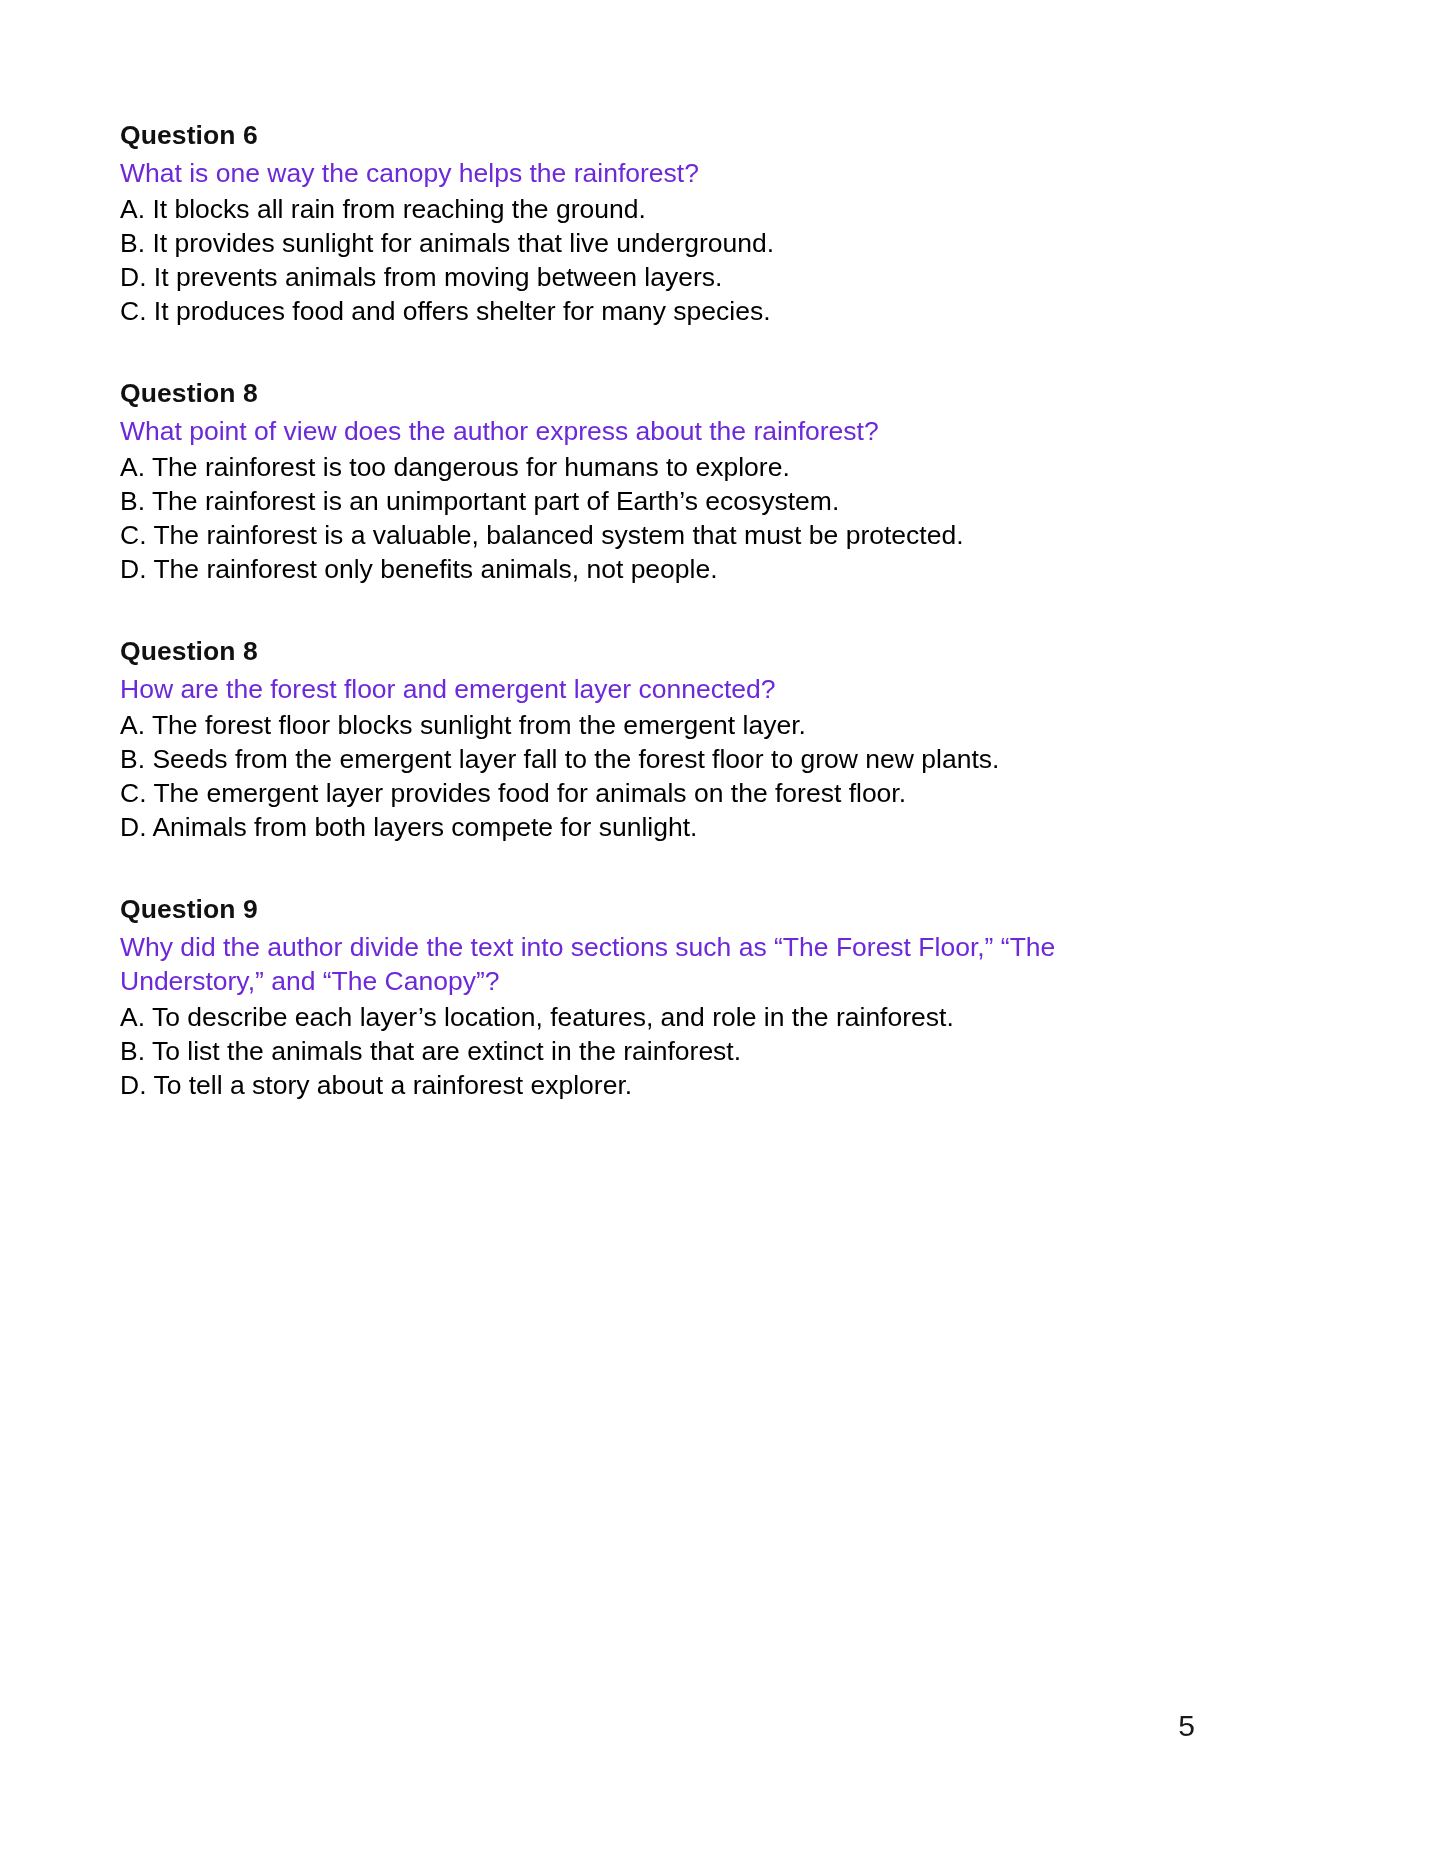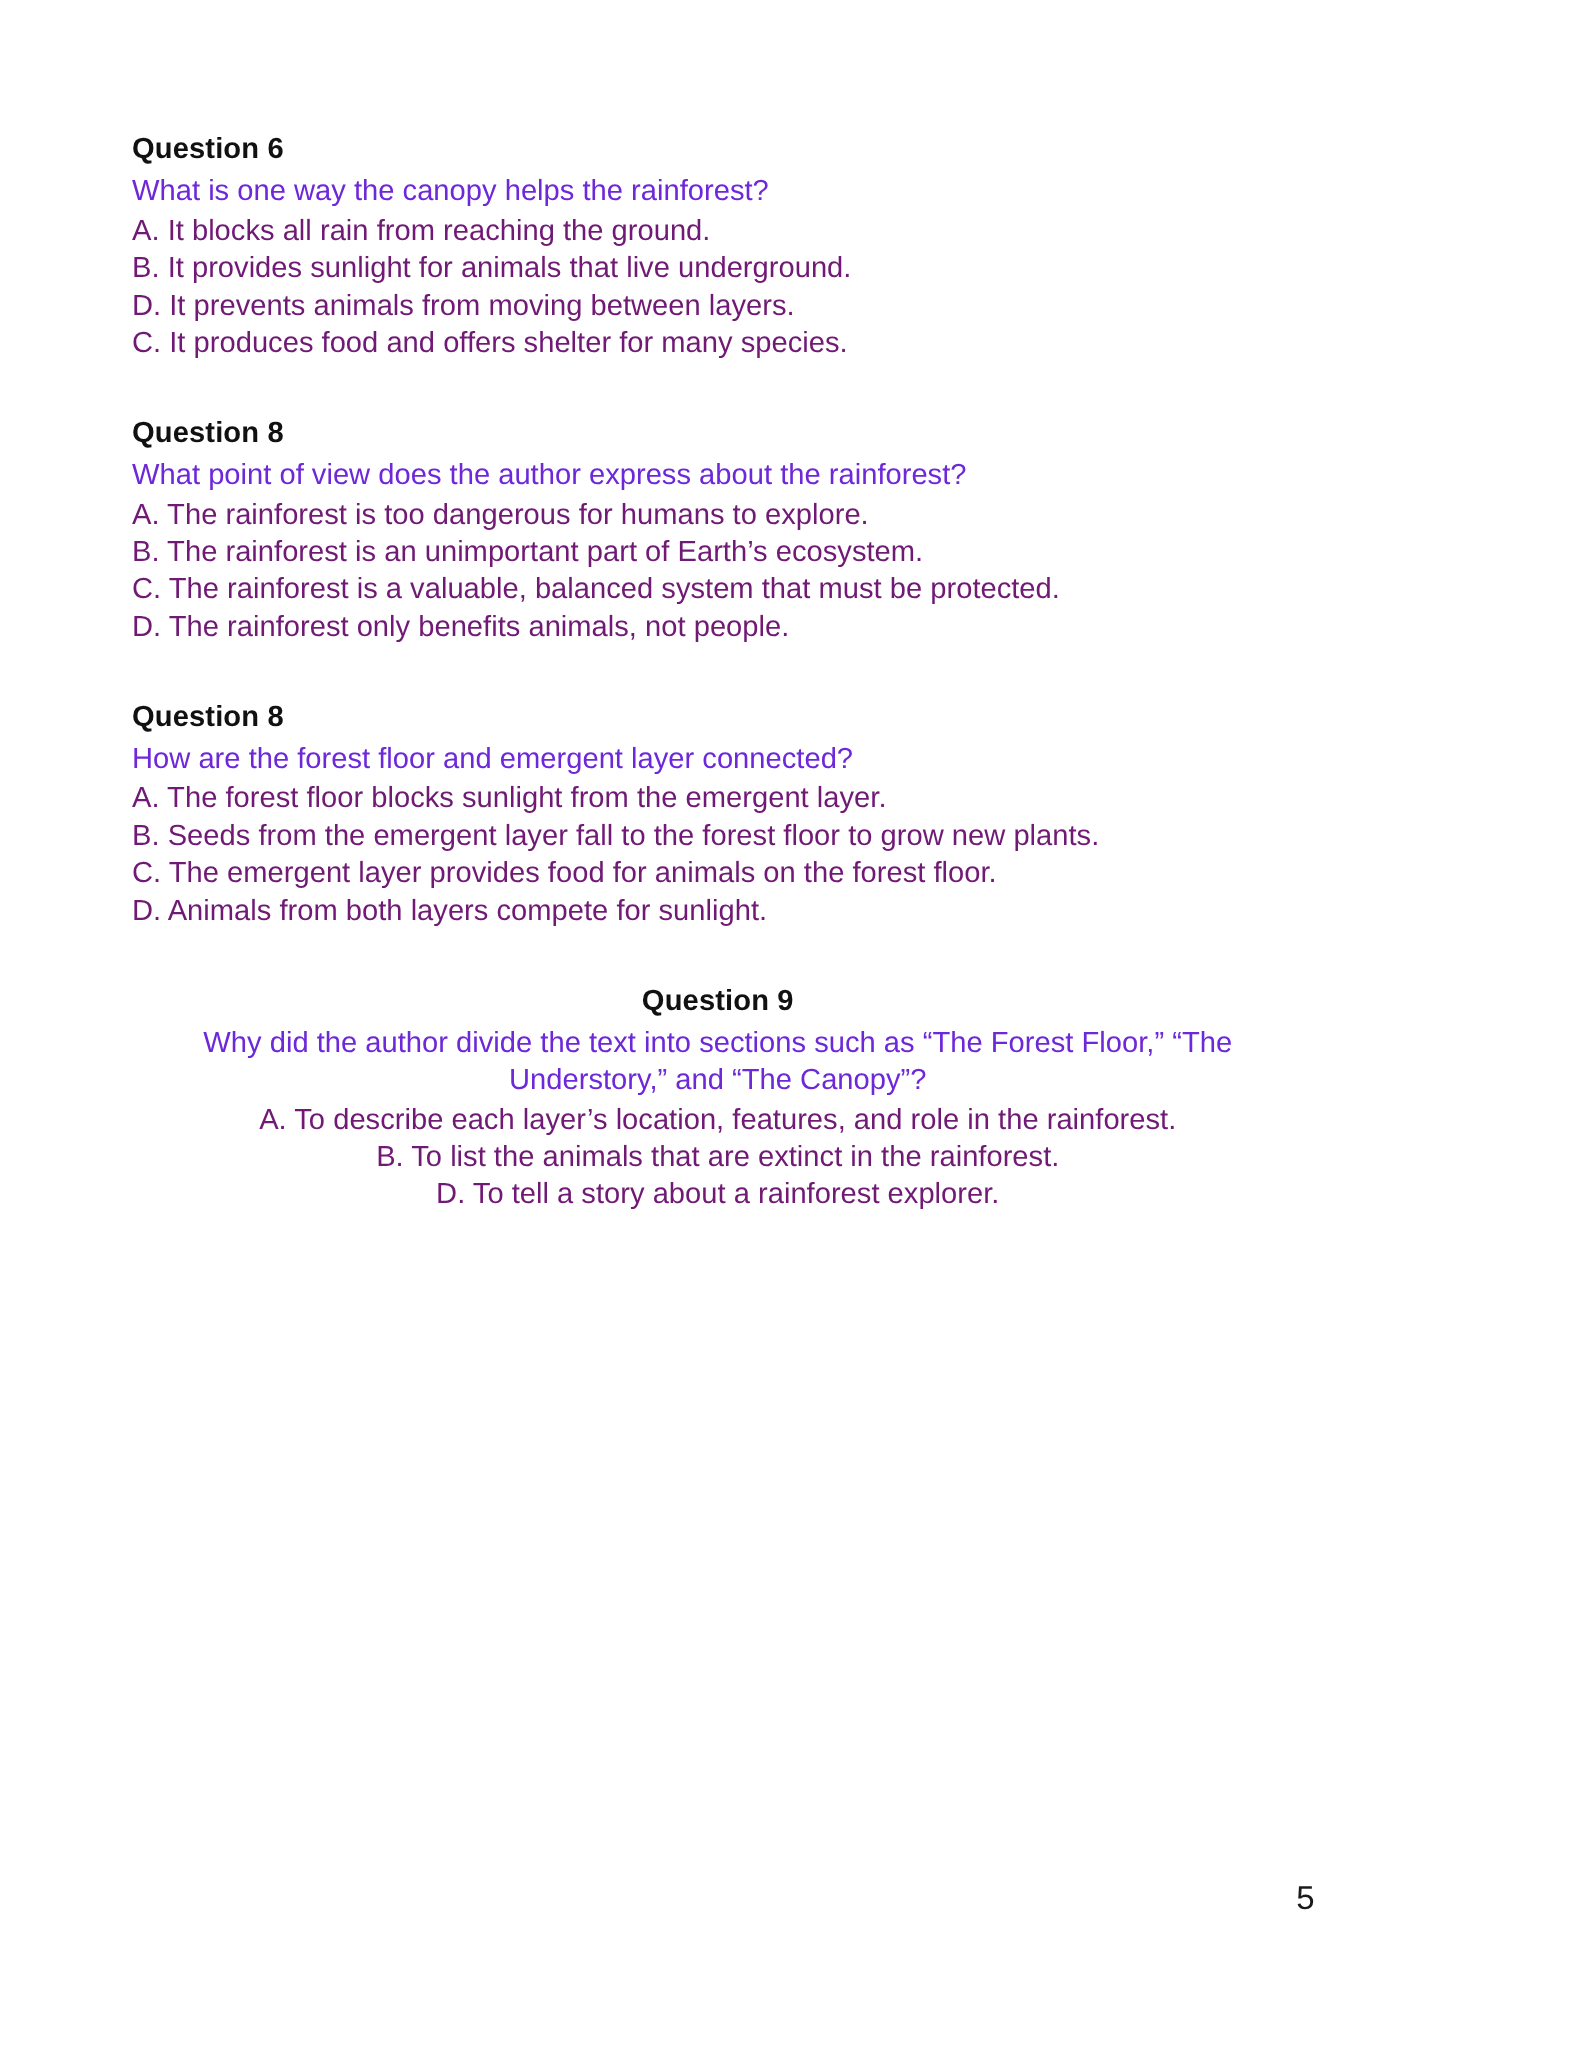--- a/index.html
+++ b/index.html
@@ -29,21 +29,20 @@
 
   .content {
     width: 1065px;
   }
 
   .question-block {
     margin: 0 0 48px 0;
   }
   .question-block:last-of-type {
     margin-bottom: 0;
-    text-align: center;
   }
 
   .q-heading {
     font-weight: bold;
     font-size: 26.5px;
     line-height: 34px;
     letter-spacing: 0.1px;
     color: #111111;
     margin: 0 0 4px 0;
     white-space: pre-wrap;
@@ -59,21 +58,21 @@
 
   .q-options {
     list-style: none;
     margin: 0;
     padding: 0;
   }
 
   .q-option {
     font-size: 26.5px;
     line-height: 34px;
-    color: #701a75;
+    color: #000000;
     margin: 0;
     white-space: pre-wrap;
   }
 
   .page-number {
     position: absolute;
     right: 120px;
     bottom: 128px;
     font-size: 30px;
     line-height: 34px;

